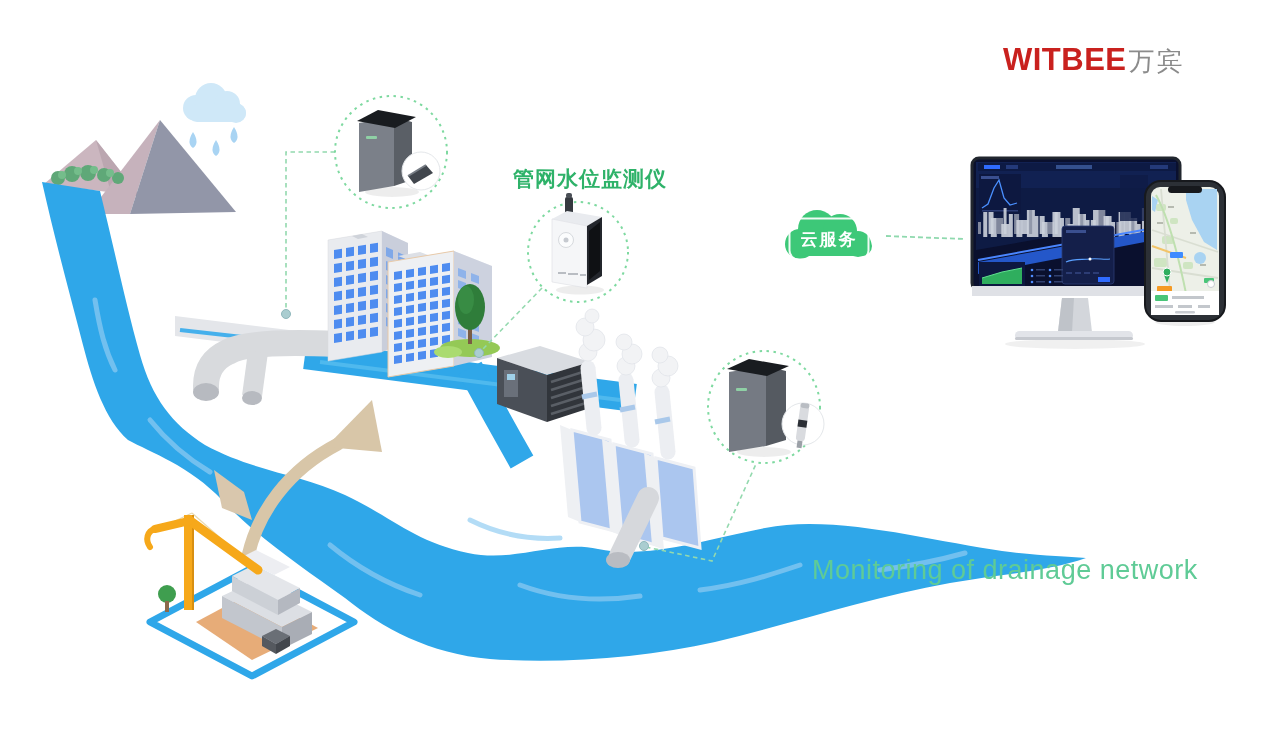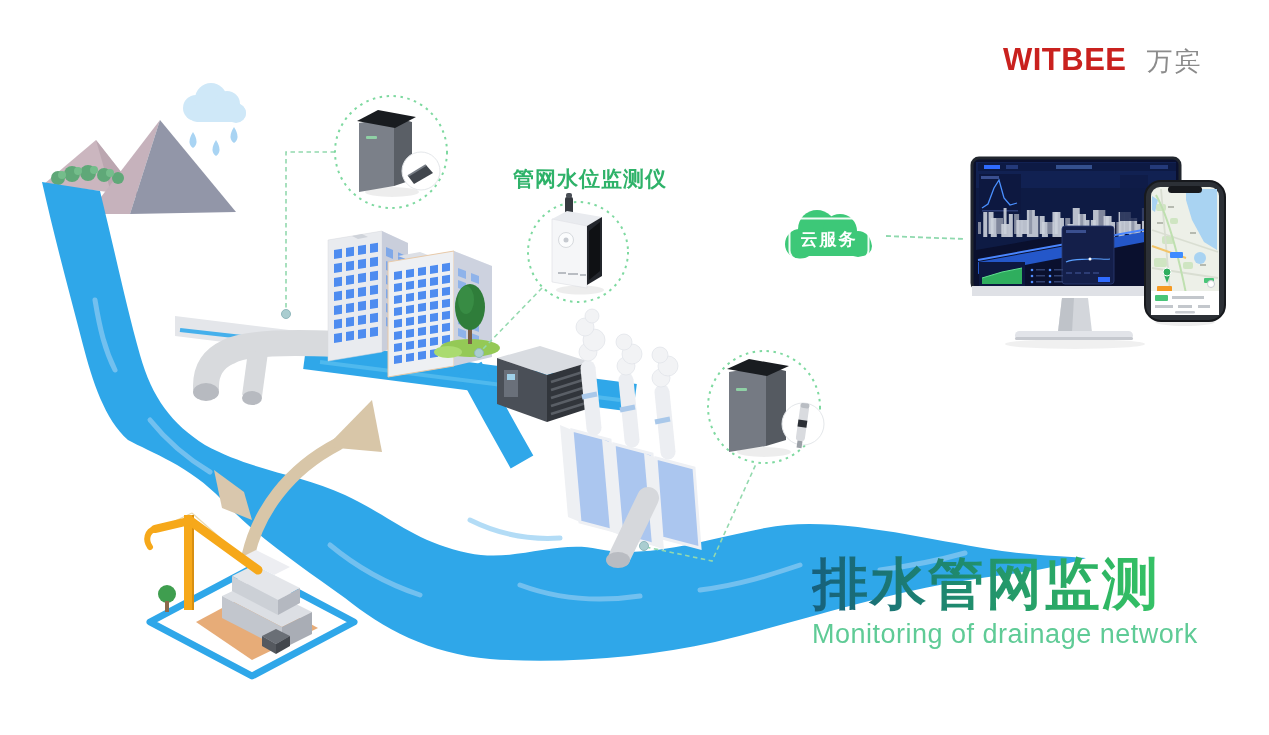--- a/index.html
+++ b/index.html
@@ -7,21 +7,21 @@
          font-family:"Liberation Sans","DejaVu Sans",sans-serif;}
   .scene{position:absolute;left:0;top:0;}
   .dev-label{position:absolute;color:#2eb269;font-size:21px;font-weight:600;letter-spacing:1px;
              transform:translateX(-50%);white-space:nowrap;}
   #label-flow{left:391px;top:62px;}
   #label-level{left:590px;top:165px;}
   #label-quality{left:766px;top:322px;}
   .cloud-label{position:absolute;left:829px;top:239px;transform:translate(-50%,-50%);
                color:#ffffff;font-size:17px;font-weight:700;letter-spacing:2px;
                border:2px solid rgba(255,255,255,.92);border-radius:10px;padding:8px 10px;white-space:nowrap;}
-  .logo{position:absolute;left:1003px;top:42px;display:flex;align-items:baseline;gap:20px;}
+  .logo{position:absolute;left:1003px;top:42px;display:flex;align-items:baseline;gap:2px;}
   .logo-en{font-size:31px;font-weight:800;color:#c9211e;letter-spacing:.5px;}
   .logo-cn{font-size:26px;font-weight:400;color:#8b8b8b;letter-spacing:2px;}
   .headline{position:absolute;left:812px;top:552px;width:420px;}
   .title-cn{font-size:56px;font-weight:800;letter-spacing:2px;line-height:1.15;color:#2aa06b;white-space:nowrap;}
   @supports (-webkit-background-clip: text) {
     .title-cn{background:linear-gradient(90deg,#17607c 0%,#1f8a6e 35%,#2fb763 70%,#3fd16b 100%);
               -webkit-background-clip:text;background-clip:text;-webkit-text-fill-color:transparent;}
   }
   .subtitle{font-size:27px;font-weight:400;color:#5fcb96;letter-spacing:.5px;margin-top:3px;white-space:nowrap;}
 </style>
@@ -519,17 +519,16 @@
 <div class="logo">
   <span class="logo-en">WITBEE</span>
   <span class="logo-cn">万宾</span>
 </div>
 
 <div class="dev-label" id="label-level">管网水位监测仪</div>
 
 <div class="cloud-label">云服务</div>
 
 <div class="headline">
-  <div class="title-cn">排水管网监测</div>
   <div class="subtitle">Monitoring of drainage network</div>
 </div>
 
 </div>
 
 </body></html>

